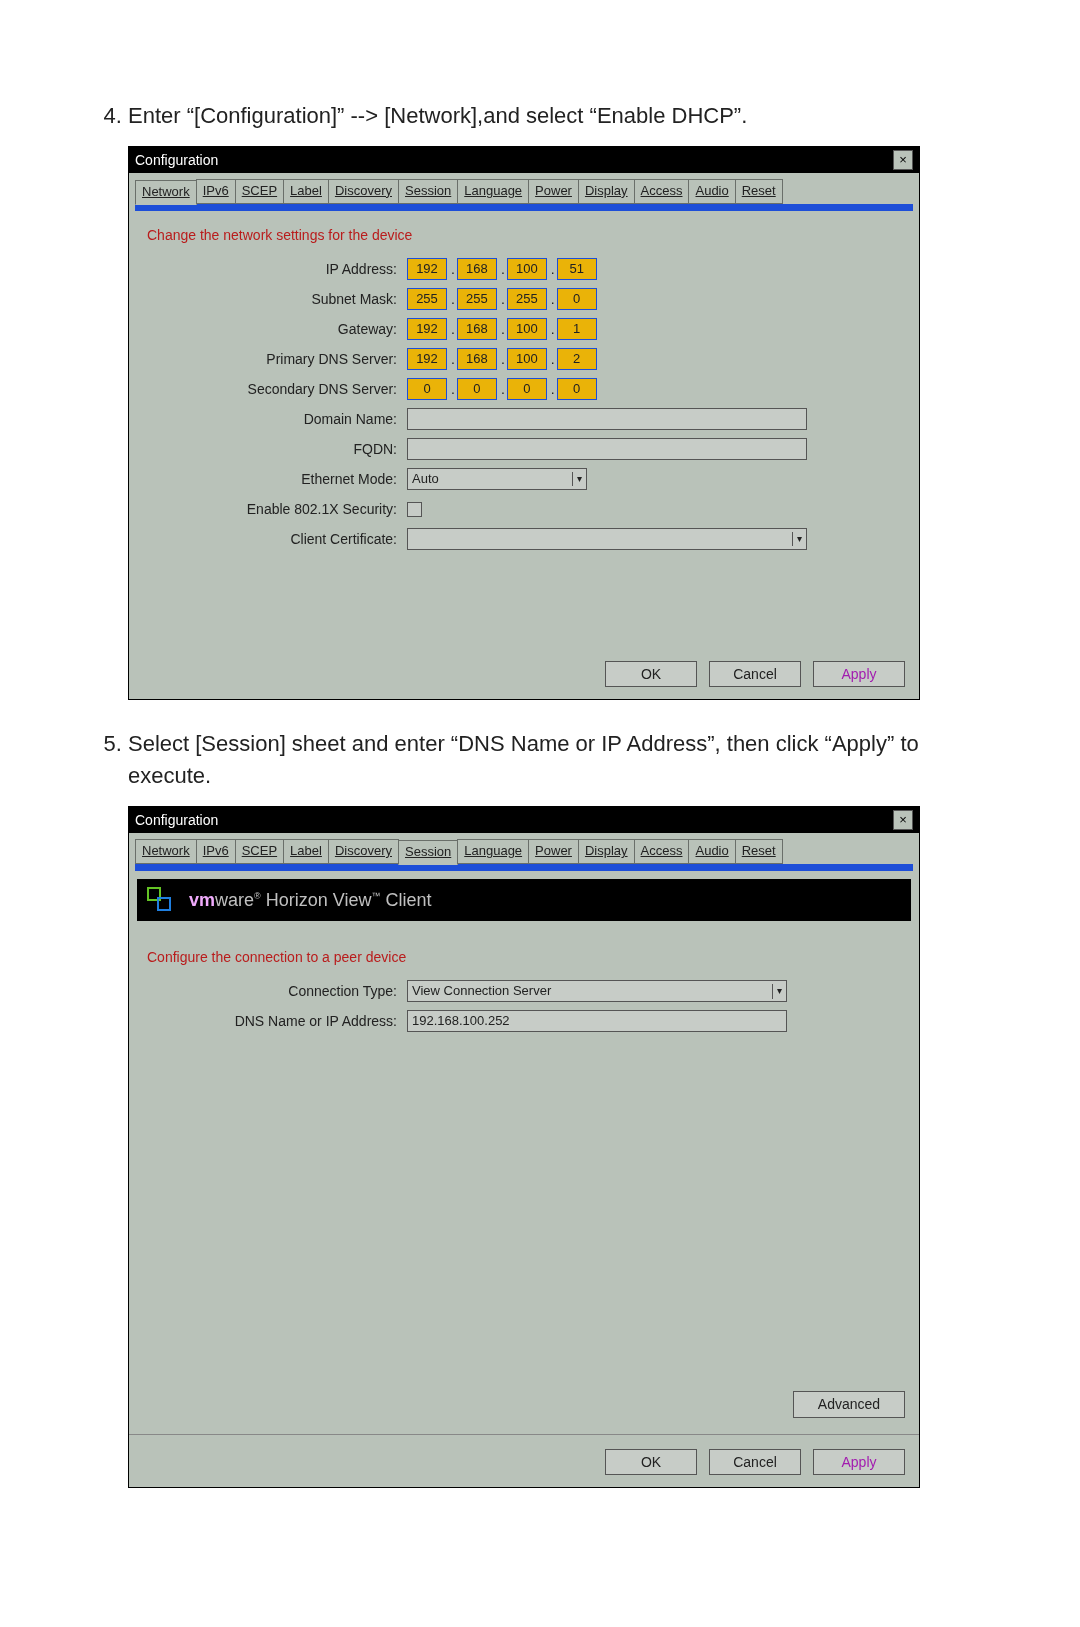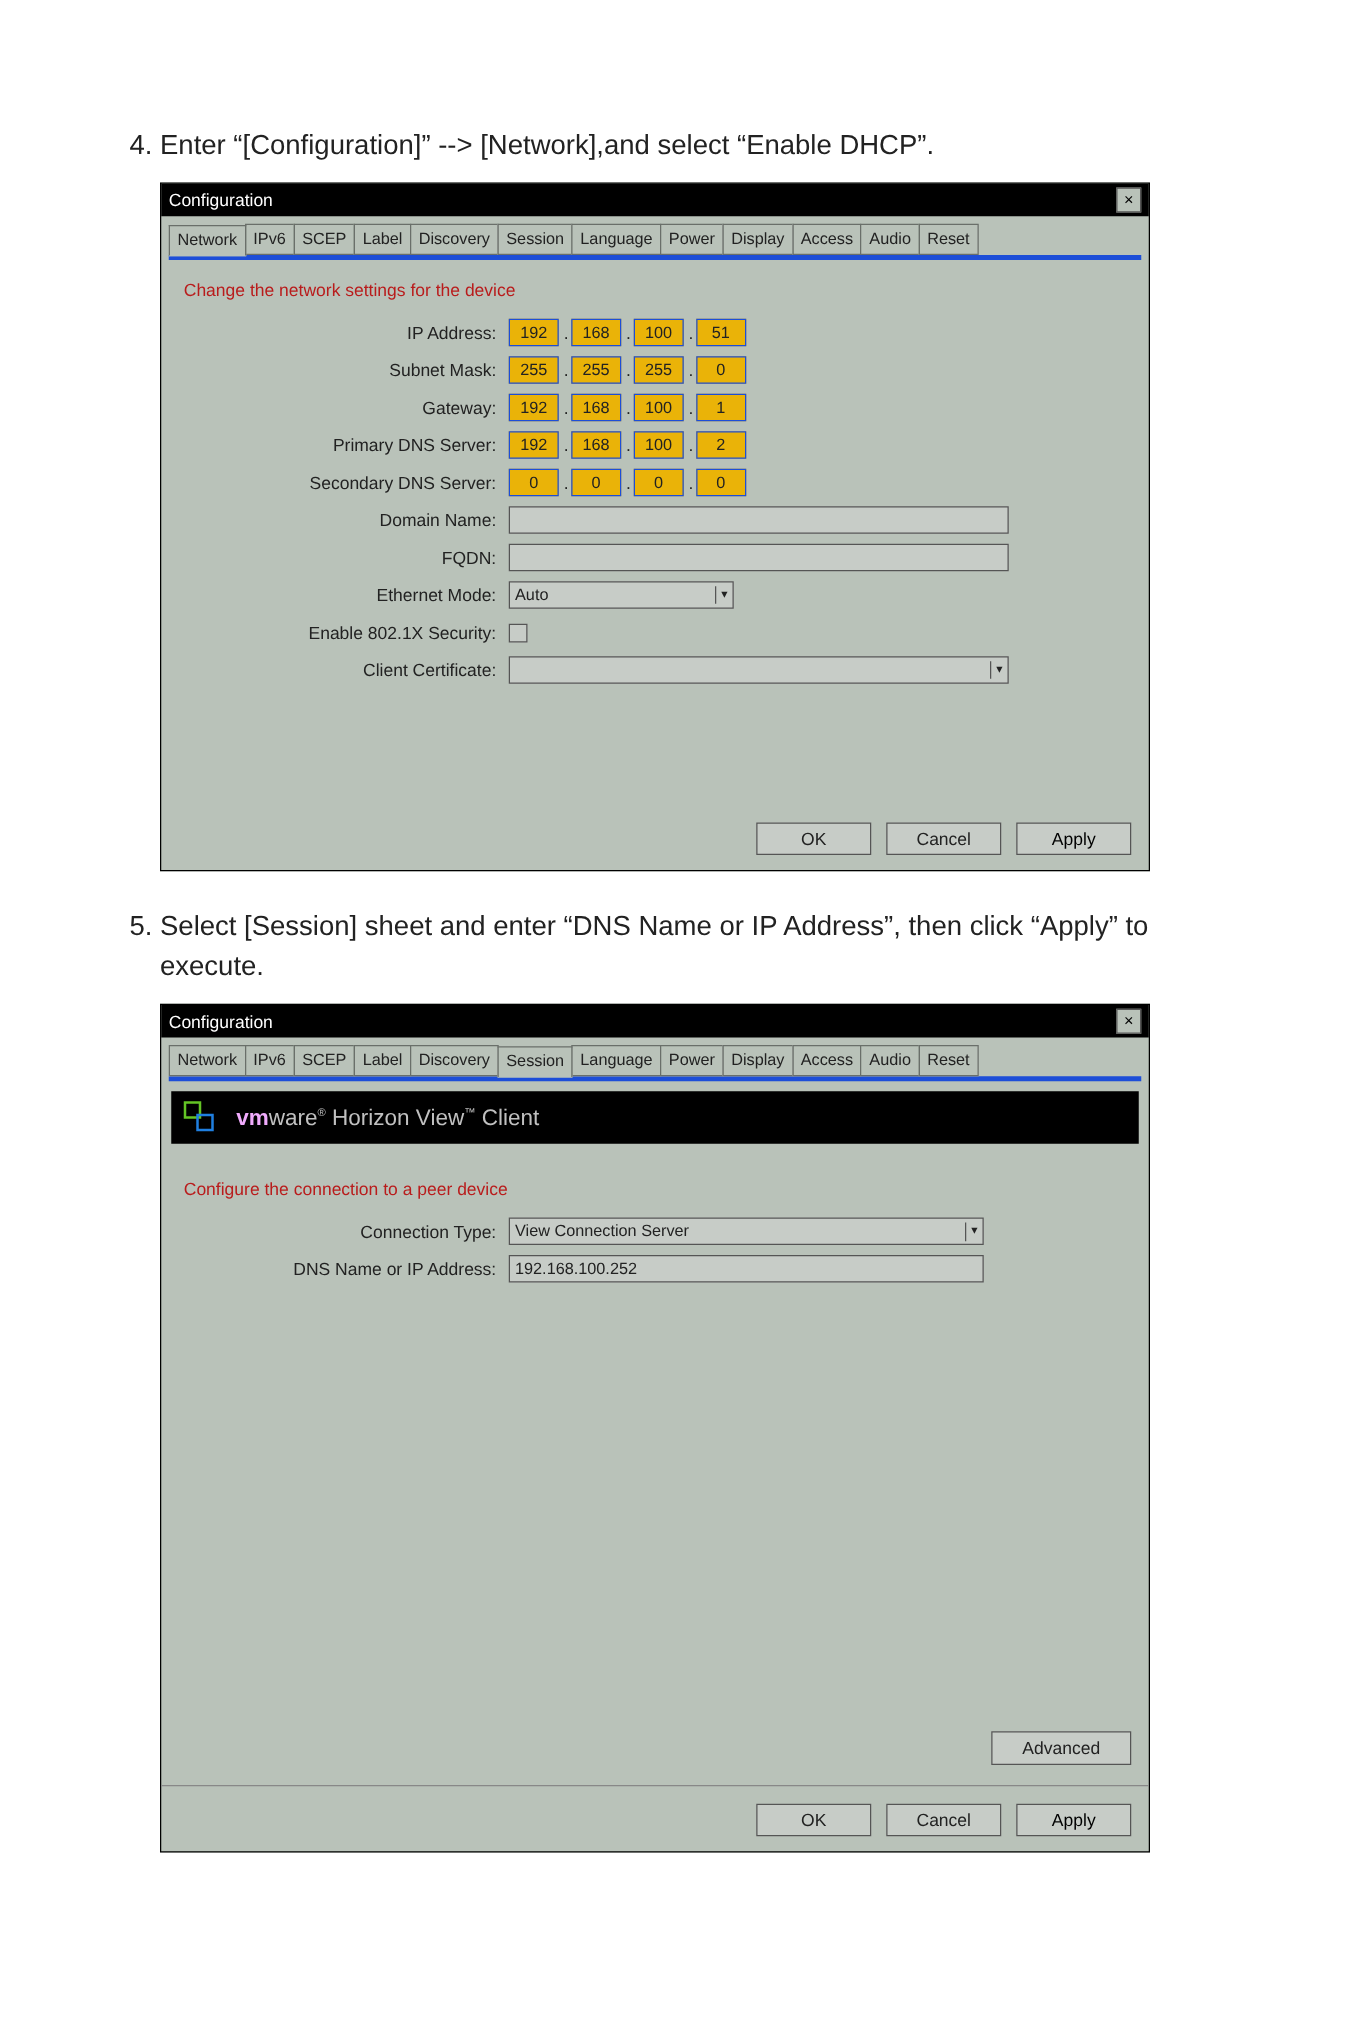--- a/index.html
+++ b/index.html
@@ -46,23 +46,24 @@
     color: #000;
     width: 18px;
     height: 18px;
     font-size: 13px;
     text-align: center;
     line-height: 18px;
     border: 1px solid #555;
   }
   .tabs-row {
     display: flex;
-    border-bottom: 4px solid #1d4ed8;
+    border-bottom: 7px solid #1d4ed8;
     margin: 6px 6px 0 6px;
     font-size: 13px;
+    text-decoration: underline;
   }
   .tab {
     border: 1px solid #6a6f6a;
     background: #b9c2b9;
     padding: 2px 6px;
     margin-right: -1px;
     white-space: nowrap;
   }
   .tab.active {
     background: #b9c2b9;
@@ -146,21 +147,21 @@
     border-top: 0;
   }
   .btn {
     border: 1px solid #555;
     background: #c7ccc7;
     min-width: 90px;
     text-align: center;
     padding: 2px 0;
     font-size: 14px;
   }
-  .btn.disabled { color: #000000; }
+  .btn.disabled { color: #a21caf; }
   .vmware-banner {
     background: #000;
     margin: 8px 8px 12px 8px;
     padding: 8px 10px;
     display: flex;
     align-items: center;
     gap: 12px;
   }
   .vm-icon {
     width: 30px;

